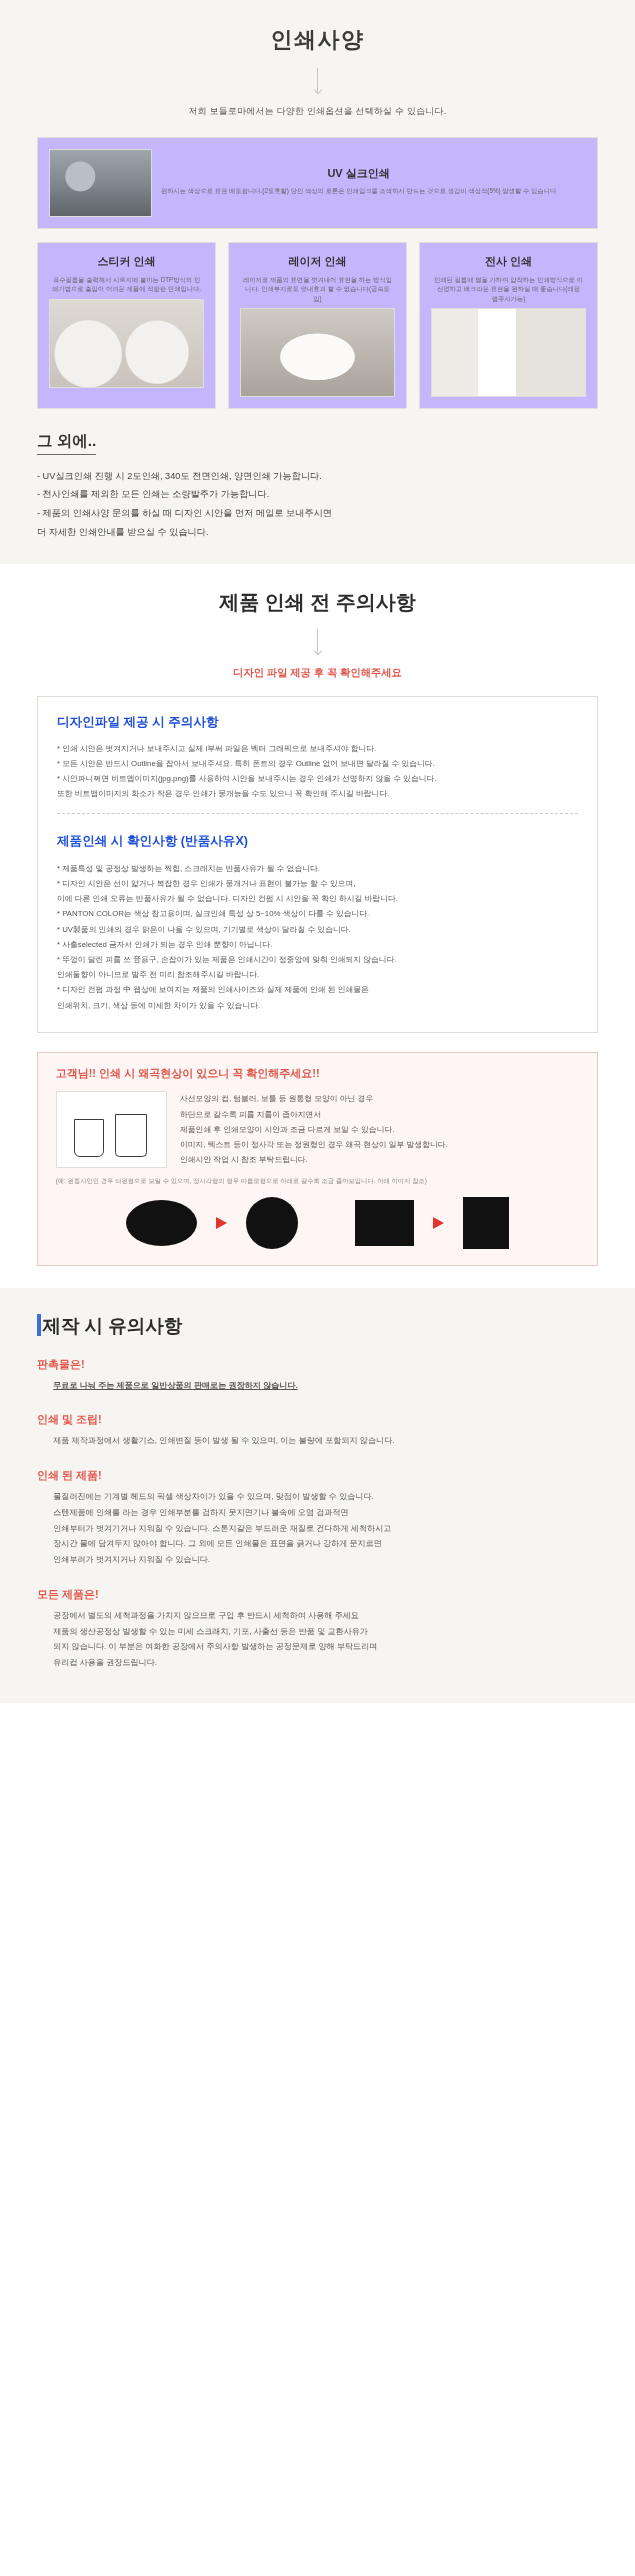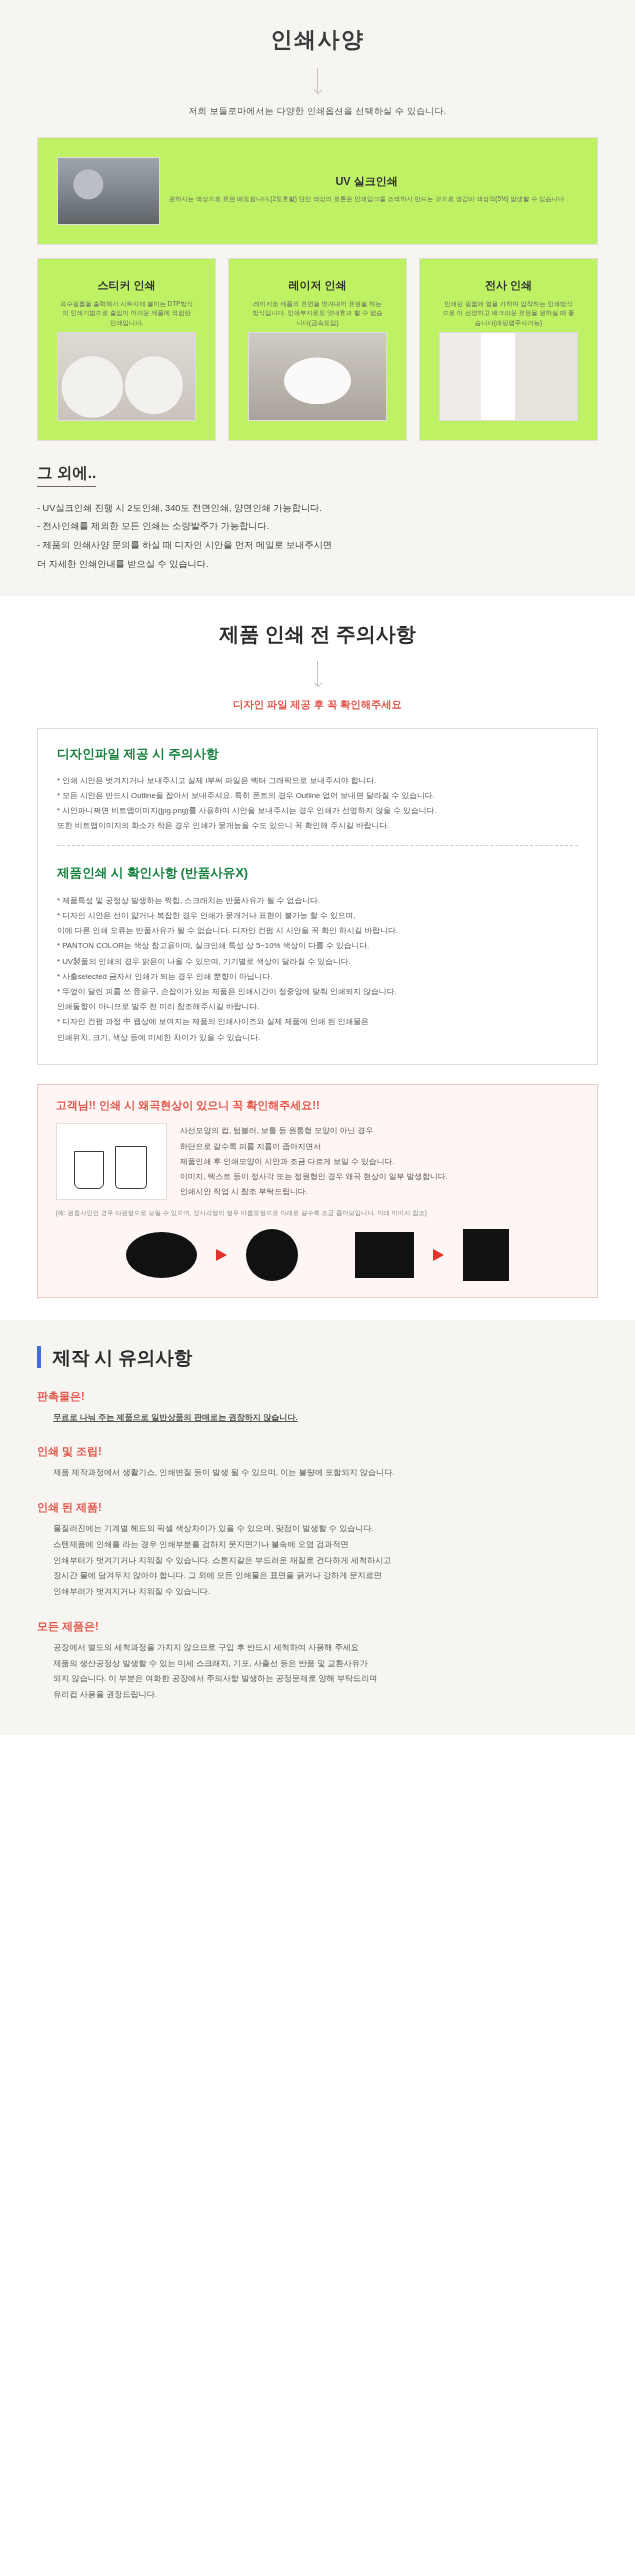--- a/index.html
+++ b/index.html
@@ -33,23 +33,23 @@
   }
   .s1-sub {
     text-align: center; font-size: 8.9px; color: #555;
     margin-top: 11.8px; letter-spacing: 0.3px;
   }
 
   .cards { width: 561px; margin: 19px auto 0; }
   .card-row { display: flex; gap: 11.8px; }
   .card-row + .card-row { margin-top: 13.3px; }
   .card {
-    background: #bef264;
+    background: #c4b5fd;
     border: 0.7px solid #e3ded7;
-    padding: 19px;
+    padding: 11px;
     flex: 1;
   }
   .card h3 {
     font-size: 11px; font-weight: bold; color: #333;
     text-align: center; margin-bottom: 5.2px;
   }
   .card .desc {
     font-size: 6.3px; color: #666; line-height: 1.55;
     text-align: center; padding: 0 3px 4.4px;
   }
@@ -98,21 +98,21 @@
   .s2-sub {
     text-align: center; font-size: 10.3px; font-weight: bold;
     color: #e2574c; margin-top: 11.8px;
   }
   .panel {
     width: 561px; margin: 16.2px auto 0;
     border: 0.7px solid #e0dcd6; background: #fff;
     padding: 16.2px 19px 19px;
   }
   .panel h4 {
-    font-size: 12.6px; font-weight: bold; color: #15803d; margin-bottom: 10.3px;
+    font-size: 12.6px; font-weight: bold; color: #1d4ed8; margin-bottom: 10.3px;
   }
   .panel h4.second { margin-top: 19px; }
   .panel li, .panel .ln {
     font-size: 7.8px; color: #555; line-height: 1.95;
     list-style: none;
   }
   .red { color: #e2574c; font-weight: bold; }
   .dash-sep {
     border-top: 0.7px dashed #cfc9c1; margin: 11.8px 0 3px;
   }
@@ -151,21 +151,21 @@
   .red-arrow {
     width: 0; height: 0;
     border-top: 6.6px solid transparent; border-bottom: 6.6px solid transparent;
     border-left: 11.8px solid #e2342a;
   }
 
   
   .sec3 { background: #f7f5f2; padding: 25px 0 32.5px; }
   .s3-head {
     width: 561px; margin: 0 auto 19px;
-    display: flex; align-items: center; gap: 11px;
+    display: flex; align-items: center; gap: 1px;
   }
   .s3-bar { width: 4.4px; height: 22px; background: #3f6fd6; }
   .s3-head h2 { font-size: 18.5px; font-weight: bold; color: #2b2b2b; }
   .blocks { width: 561px; margin: 0 auto; }
   .blk + .blk { margin-top: 19px; }
   .blk h5 {
     font-size: 11px; font-weight: bold; color: #e2574c; margin-bottom: 5.9px;
   }
   .blk p {
     font-size: 8.1px; color: #555; line-height: 1.95; padding-left: 16.2px;

